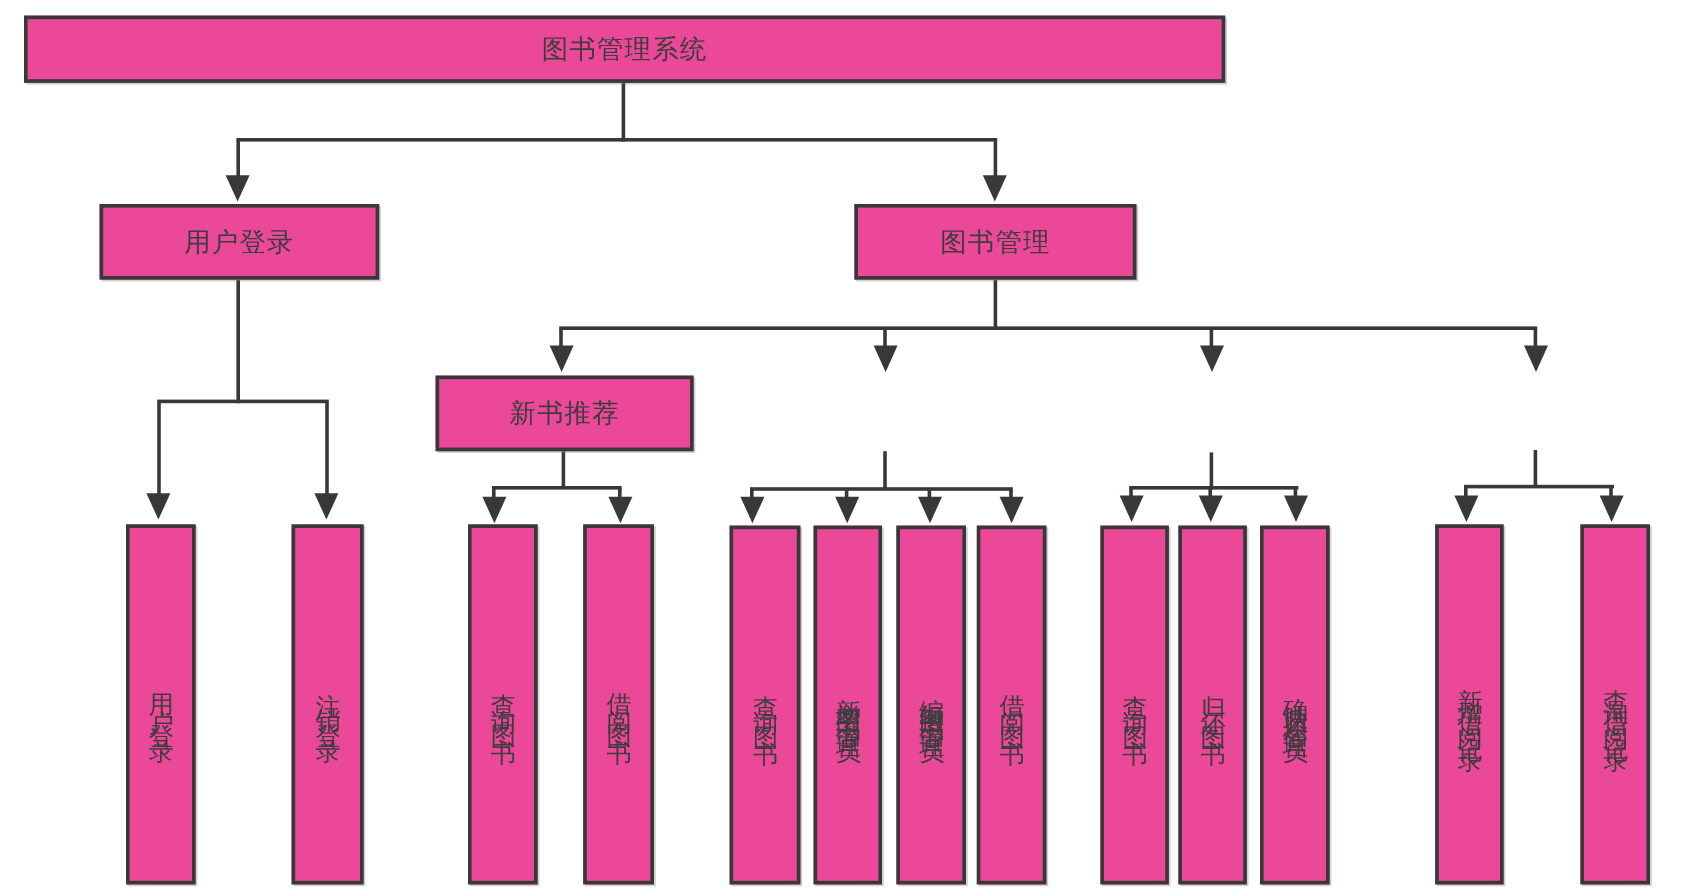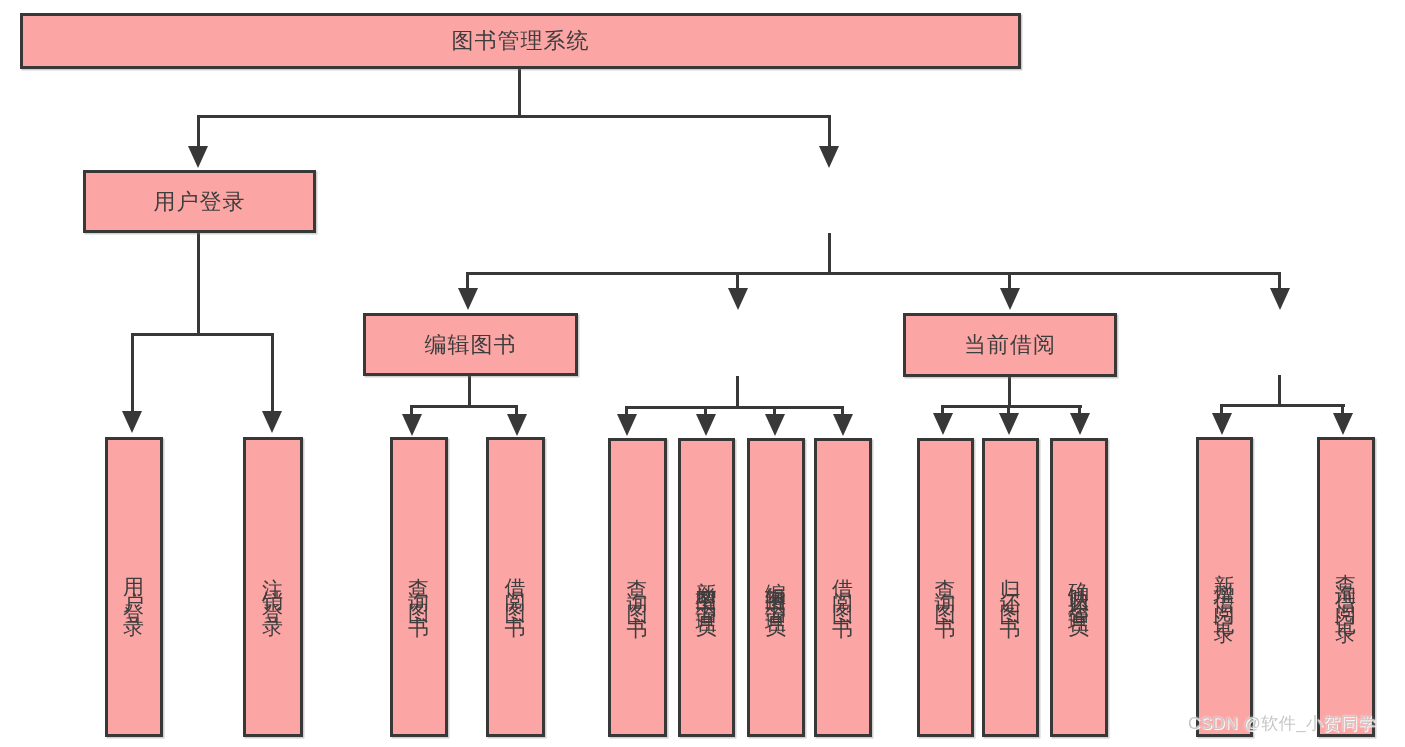--- a/index.html
+++ b/index.html
@@ -1,21 +1,21 @@
 <!DOCTYPE html>
 <html><head>
 <meta charset="utf-8">
 <style>
   html,body{margin:0;padding:0;background:#fff;}
   .stage{
     position:relative;width:1405px;height:747px;background:#ffffff;
     font-family:"Liberation Sans", sans-serif;color:#3d3d3d;overflow:hidden;
   }
   .box{
-    position:absolute;border:3px solid #383838;background:#fca5a5;
+    position:absolute;border:3px solid #383838;background:#ec4899;
     box-sizing:border-box;display:flex;align-items:center;justify-content:center;
     box-shadow:1.5px 1.5px 0 rgba(120,120,120,0.35);
   }
   .hlabel{font-size:22px;letter-spacing:1px;white-space:nowrap;}
   .vbox .vlabel{
     writing-mode:vertical-rl;text-orientation:mixed;
     font-size:21px;line-height:1;white-space:nowrap;
   }
   .sp13{letter-spacing:13px;}
   .sp10{letter-spacing:10px;}
@@ -96,26 +96,26 @@
   <div class="vline" style="left:1341px;top:406px;width:3px;height:8px;"></div>
   <div class="arrow" style="left:1333px;top:413px;"></div>
 
   <div class="box" style="left:20px;top:13px;width:1001px;height:56px;">
     <span class="hlabel">图书管理系统</span>
   </div>
 
   <div class="box" style="left:83px;top:170px;width:233px;height:63px;">
     <span class="hlabel">用户登录</span>
   </div>
+  <div class="box" style="left:712px;top:170px;width:235px;height:63px;">
+    <span class="hlabel">图书管理</span>
+  </div>
 
   <div class="box" style="left:363px;top:313px;width:215px;height:63px;">
-    <span class="hlabel">编辑图书</span>
-  </div>
-  <div class="box" style="left:903px;top:313px;width:214px;height:64px;">
-    <span class="hlabel">当前借阅</span>
+    <span class="hlabel">新书推荐</span>
   </div>
 
   <div class="box vbox" style="left:105px;top:437px;width:58px;height:300px;">
     <span class="vlabel sp13">用户登录</span>
   </div>
   <div class="box vbox" style="left:243px;top:437px;width:60px;height:300px;">
     <span class="vlabel sp13">注销登录</span>
   </div>
 
   <div class="box vbox" style="left:390px;top:437px;width:58px;height:300px;">
@@ -148,15 +148,14 @@
     <span class="vlabel sp5">确认归还（管理员）</span>
   </div>
 
   <div class="box vbox" style="left:1196px;top:437px;width:57px;height:300px;">
     <span class="vlabel sp10">新增借阅记录</span>
   </div>
   <div class="box vbox" style="left:1317px;top:437px;width:58px;height:300px;">
     <span class="vlabel sp10">查询借阅记录</span>
   </div>
 
-  <div class="watermark">CSDN @软件_小贺同学</div>
 
 </div>
 
 </body></html>

